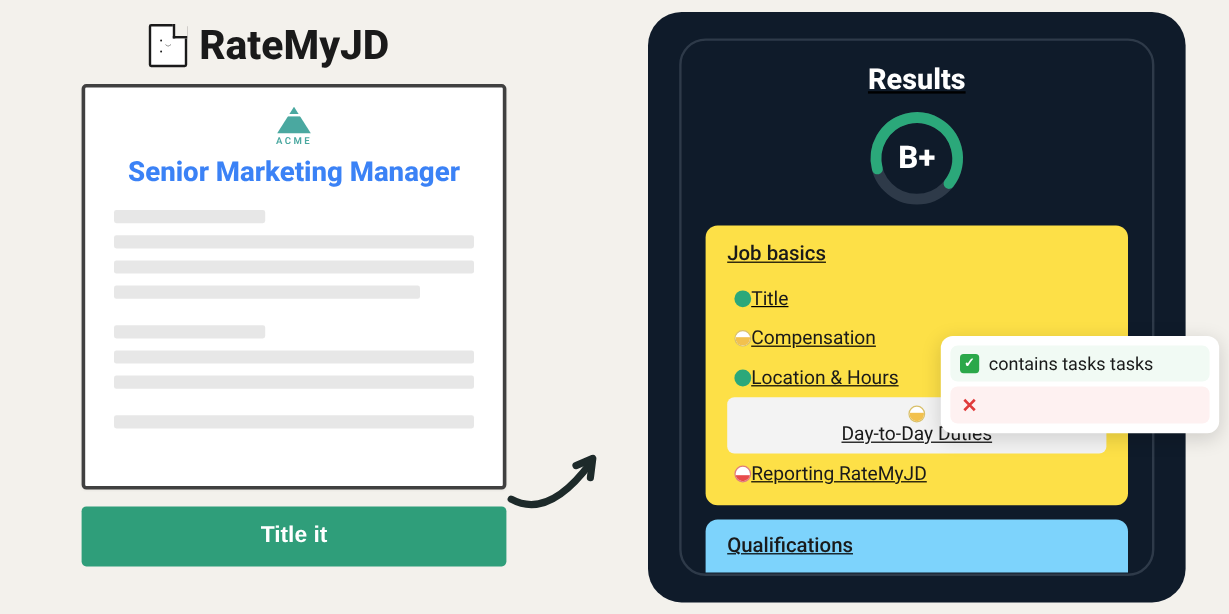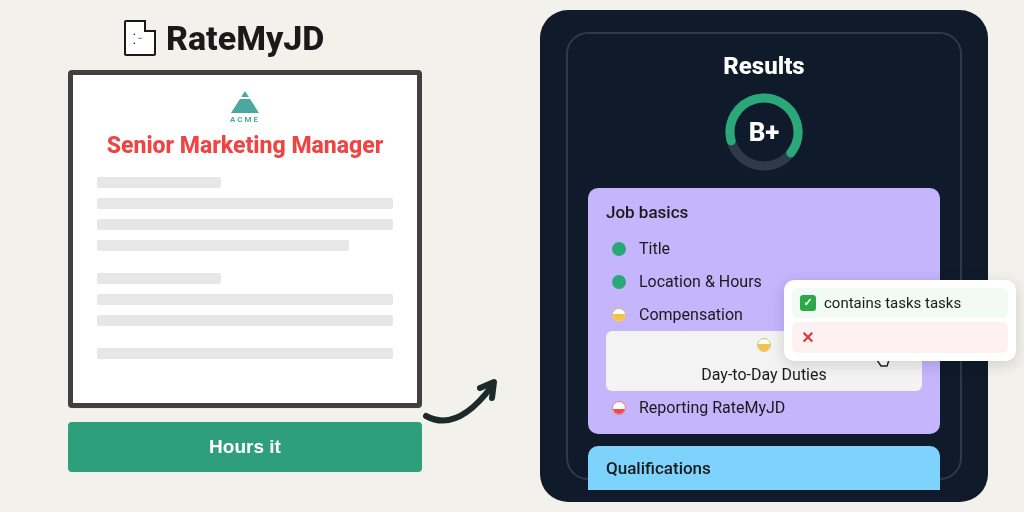--- a/index.html
+++ b/index.html
@@ -49,21 +49,21 @@
     color: #1a1a1a;
   }
 
   .jd-card {
     position: absolute;
     top: 70px;
     left: 68px;
     width: 354px;
     height: 338px;
     background: #fff;
-    border: 5px solid #404040;
+    border: 3px solid #404040;
     border-radius: 4px;
     padding: 16px 24px;
     box-shadow: 0 1px 2px rgba(0,0,0,0.04);
   }
   .company-logo {
     margin: 0 auto 8px auto;
     text-align: center;
   }
   .company-triangle {
     width: 0; height: 0;
@@ -83,21 +83,21 @@
   .company-name {
     font-size: 8px;
     letter-spacing: 2px;
     color: #4aa8a0;
     font-weight: 600;
   }
   .jd-title {
     font-size: 23px;
     font-weight: 800;
     text-align: center;
-    color: #ef4444;
+    color: #3b82f6;
     margin-bottom: 18px;
   }
   .skeleton-line {
     height: 11px;
     background: #e7e7e7;
     border-radius: 2px;
     margin-bottom: 10px;
   }
   .short { width: 42%; }
   .med { width: 85%; }
@@ -141,20 +141,21 @@
   }
   .inner-panel {
     width: 100%;
     height: 100%;
     border: 2px solid #2e3a49;
     border-radius: 22px;
     padding: 18px 20px 0 20px;
     display: flex;
     flex-direction: column;
     align-items: center;
+    text-decoration: underline;
   }
   .results-heading {
     color: #fff;
     font-size: 24px;
     font-weight: 800;
     margin-bottom: 10px;
   }
   .grade-ring {
     position: relative;
     width: 84px; height: 84px;
@@ -164,37 +165,37 @@
     position: absolute;
     top: 50%; left: 50%;
     transform: translate(-50%, -50%);
     color: #fff;
     font-size: 26px;
     font-weight: 800;
   }
 
   .section-card {
     width: 100%;
-    background: #c4b5fd;
+    background: #fde047;
     border-radius: 10px;
     padding: 14px 18px 10px 18px;
   }
   .section-title {
     font-size: 17px;
     font-weight: 500;
     color: #1a1a1a;
     margin-bottom: 10px;
   }
   .checklist {
     list-style: none;
   }
   .checklist li {
     display: flex;
     align-items: center;
-    gap: 13px;
+    gap: 0;
     padding: 7px 6px;
     font-size: 16px;
     color: #1a1a1a;
     border-radius: 6px;
     position: relative;
   }
   .checklist li.hovered {
     background: #f3f3f3;
     flex-direction: column;
   }
@@ -294,21 +295,21 @@
   <div class="skeleton-line short"></div>
   <div class="skeleton-line full"></div>
   <div class="skeleton-line full"></div>
   <div class="skeleton-line med"></div>
   <div class="skeleton-line short gap"></div>
   <div class="skeleton-line full"></div>
   <div class="skeleton-line full"></div>
   <div class="skeleton-line full gap"></div>
 </div>
 
-<button class="rate-button">Hours it</button>
+<button class="rate-button">Title it</button>
 
 <svg class="arrow" viewBox="0 0 110 110">
   <path d="M 14 78 Q 45 95 80 48" stroke="#1d2a2a" stroke-width="6" fill="none" stroke-linecap="round"></path>
   <path d="M 68 50 L 82 44 L 80 60" stroke="#1d2a2a" stroke-width="6" fill="none" stroke-linecap="round" stroke-linejoin="round"></path>
 </svg>
 
 <div class="results-panel">
   <div class="inner-panel">
     <div class="results-heading">Results</div>
 
@@ -321,26 +322,26 @@
     </div>
 
     <div class="section-card">
       <div class="section-title">Job basics</div>
       <ul class="checklist">
         <li>
           <span class="dot green"></span>
           <span>Title</span>
         </li>
         <li>
+          <span class="dot amber"></span>
+          <span>Compensation</span>
+        </li>
+        <li>
           <span class="dot green"></span>
           <span>Location &amp; Hours</span>
-        </li>
-        <li>
-          <span class="dot amber"></span>
-          <span>Compensation</span>
         </li>
         <li class="hovered">
           <span class="dot amber"></span>
           <span>Day-to-Day Duties</span>
           <span class="cursor-icon">
             <svg width="18" height="20" viewBox="0 0 18 20">
                 <path d="M6 2 v8 l-2 -1 c-1 0 -2 1 -1 2 l4 6 h6 l2 -6 c0 -2 -1 -3 -3 -3 h-4 V2 c0 -1 -2 -1 -2 0 z" fill="#fff" stroke="#222" stroke-width="1.4"></path>
               </svg>
           </span>
         </li>

